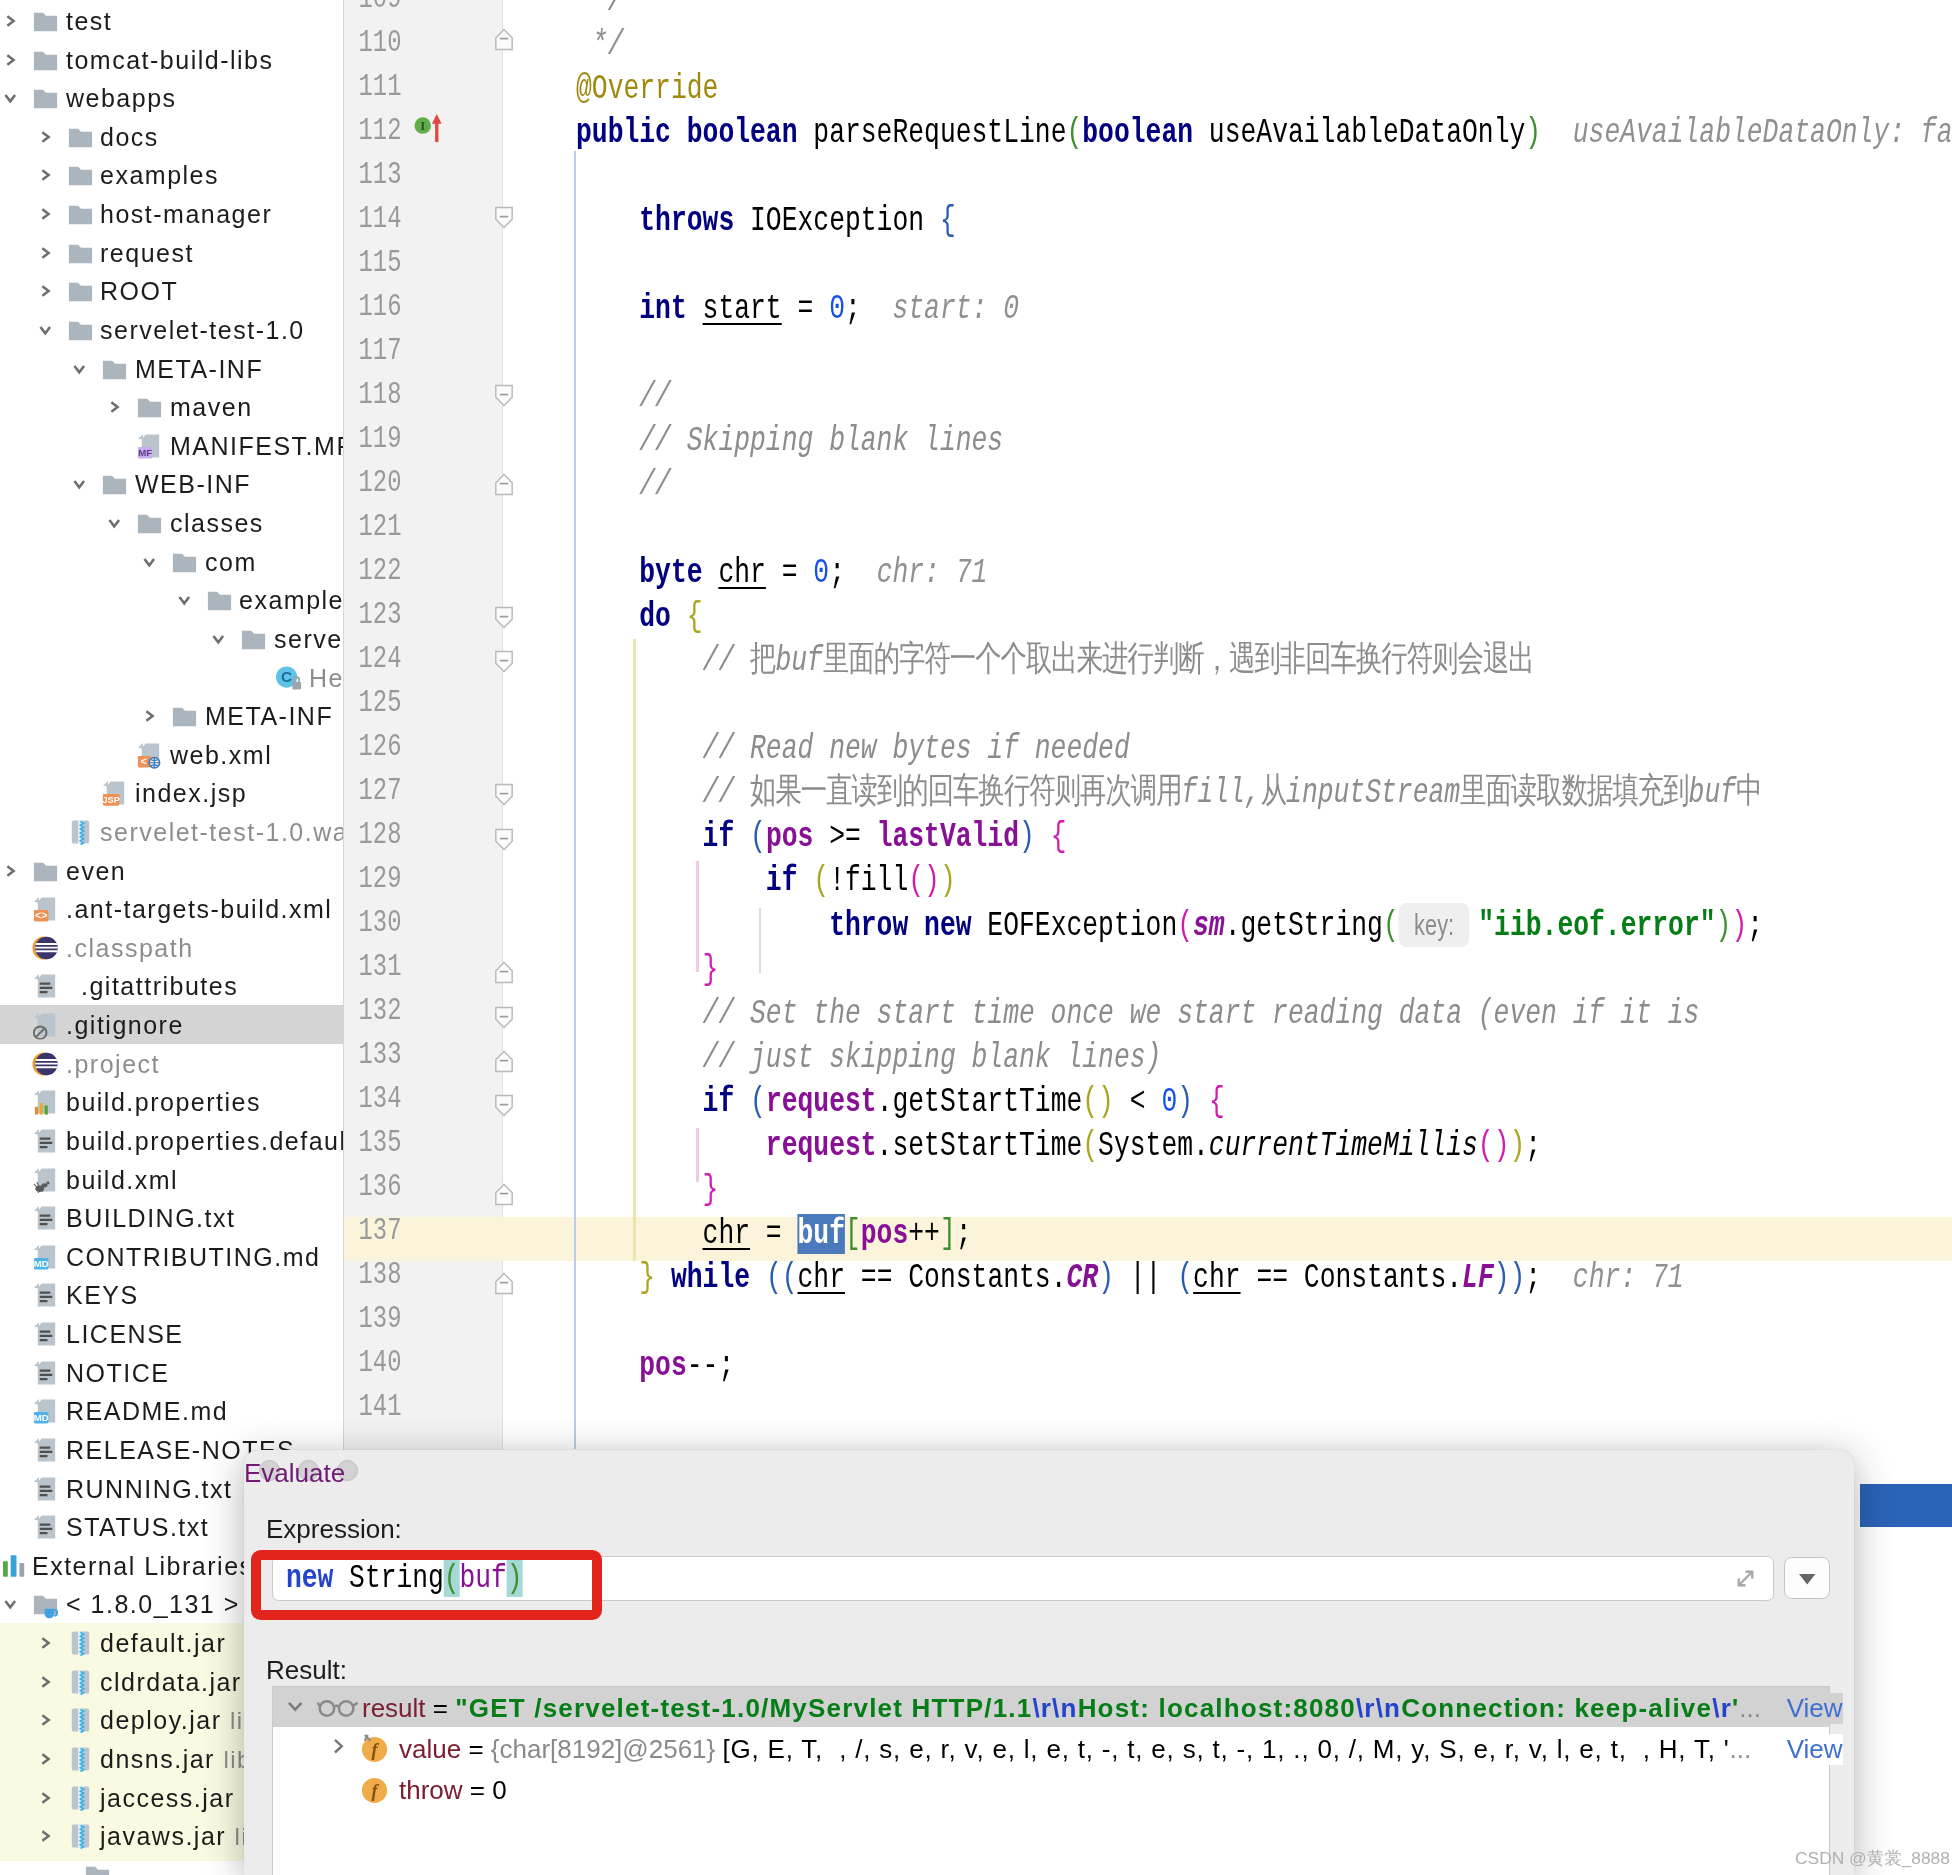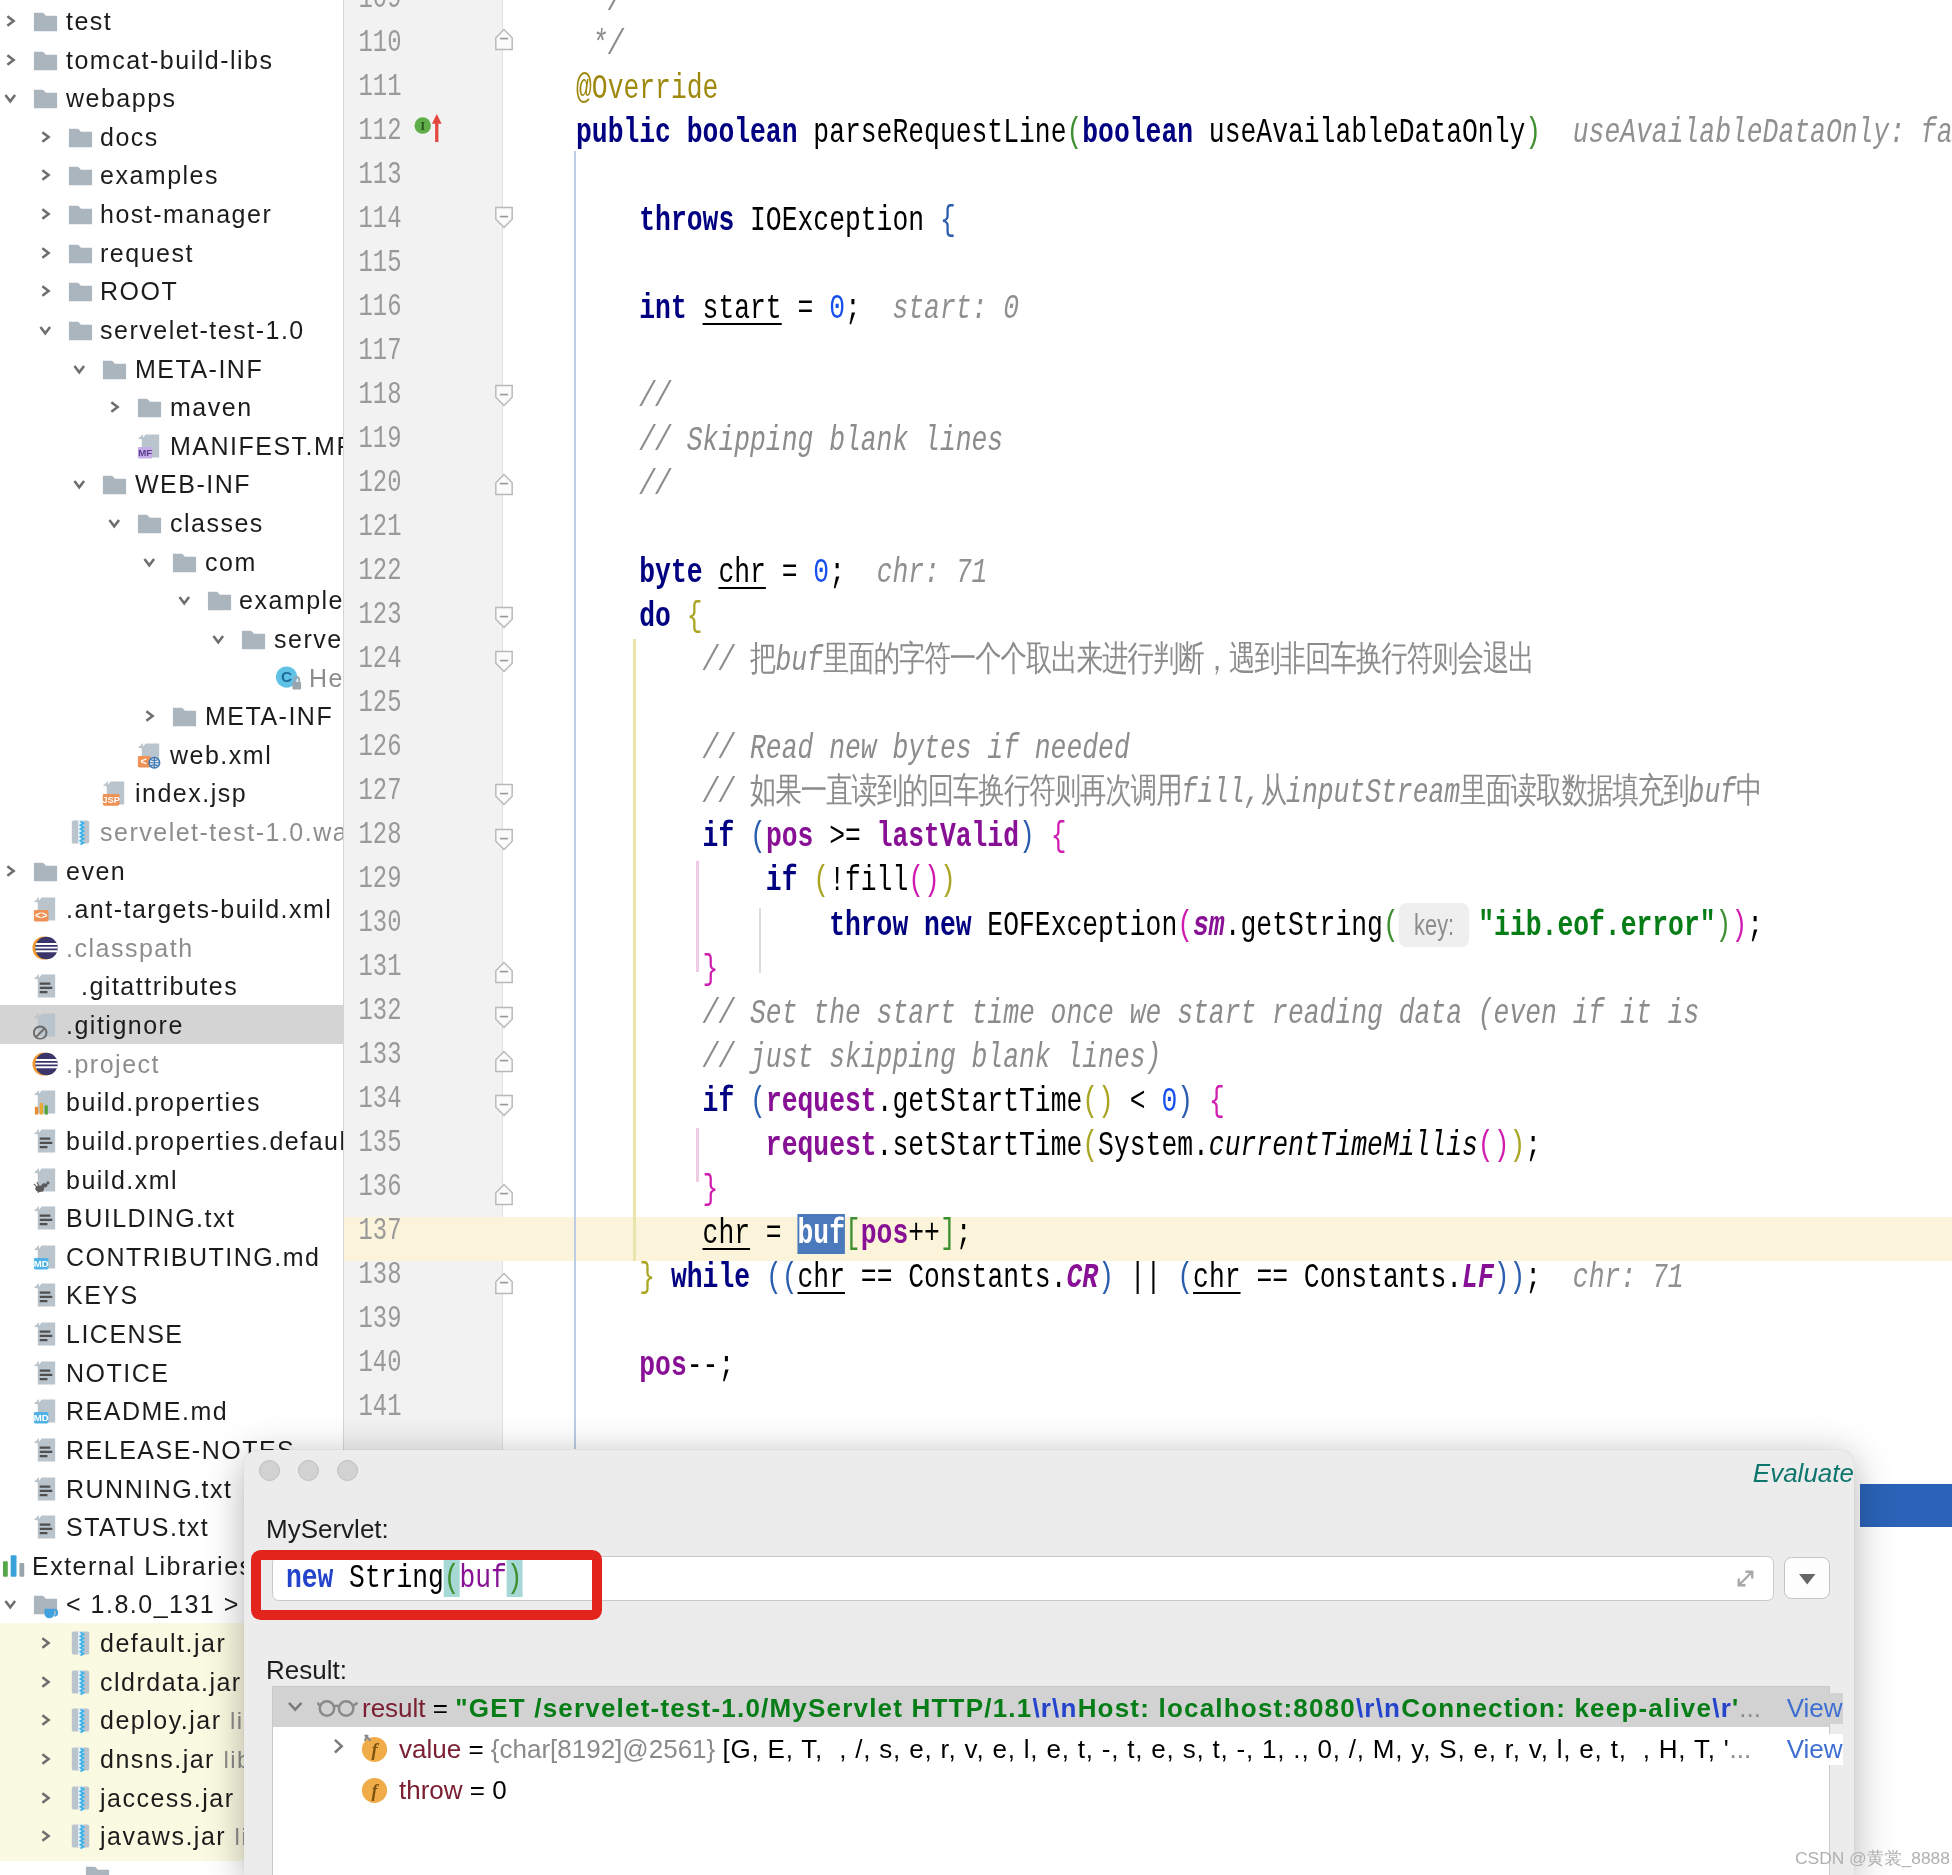--- a/index.html
+++ b/index.html
@@ -689,22 +689,22 @@
     <span class="po">}</span> <span class="kw">while</span> <span class="pb">((</span><span class="u">chr</span> == Constants.<span class="cnst">CR</span><span class="pb">)</span> || <span class="pb">(</span><span class="u">chr</span> == Constants.<span class="cnst">LF</span><span class="pb">))</span>;  <span class="h">chr: 71</span>
 
     <span class="fld">pos</span>--;
 </pre>
 </div>
 <div class="abs" style="left:1860px;top:1484px;width:93px;height:43px;background:#2b63b8;"></div>
 <div id="dlg">
 <div class="abs" style="left:15.4px;top:9.7px;width:21px;height:21px;border-radius:50%;background:#d2d2d2;border:1px solid #bdbdbd;box-sizing:border-box;"></div>
 <div class="abs" style="left:54px;top:9.7px;width:21px;height:21px;border-radius:50%;background:#d2d2d2;border:1px solid #bdbdbd;box-sizing:border-box;"></div>
 <div class="abs" style="left:93px;top:9.7px;width:21px;height:21px;border-radius:50%;background:#d2d2d2;border:1px solid #bdbdbd;box-sizing:border-box;"></div>
-<div class="dlgtxt" style="left:0;top:7.7px;width:1610px;text-align:right;color:#0f766e;font-style:italic;">Evaluate</div>
-<div class="dlgtxt" style="left:22px;top:64px;">MyServlet:</div>
+<div class="dlgtxt" style="left:0;top:7.7px;width:1610px;text-align:left;color:#701a75;">Evaluate</div>
+<div class="dlgtxt" style="left:22px;top:64px;">Expression:</div>
 <div class="abs" style="left:28px;top:106px;width:1502px;height:45px;background:#fff;border:1.9px solid #c9c9c9;border-radius:6.8px;box-sizing:border-box;"></div>
 <pre class="mono" style="position:absolute;left:42px;top:108px;margin:0;font-size:33px;line-height:42px;transform:scaleX(0.79657);transform-origin:0 0;"><span class="kw" style="color:#2544cc">new</span> String<span style="background:#a6d9d5" class="pg">(</span><span class="fld" style="font-weight:normal">buf</span><span style="background:#a6d9d5" class="pg">)</span></pre>
 <svg class="abs" style="left:1487px;top:114px" width="29" height="29" viewBox="0 0 30 30">
 <path d="M8 22 L22 8 M15 8 h7 v7 M8 15 v7 h7" stroke="#a8a8a8" stroke-width="2.4" fill="none"></path>
     </svg>
 <div class="abs" style="left:1540px;top:107px;width:46px;height:42px;background:#fdfdfd;border:1.9px solid #c3c3c3;border-radius:7.7px;box-sizing:border-box;"></div>
 <svg class="abs" style="left:1555px;top:124px" width="16.4" height="10.6" viewBox="0 0 17 11">
       <path d="M0 0 L17 0 L8.5 11 Z" fill="#666"></path>
     </svg>
 <div class="abs" style="left:6.8px;top:100px;width:351px;height:70px;border:10.6px solid #e3241d;border-radius:9.7px;box-sizing:border-box;"></div>

